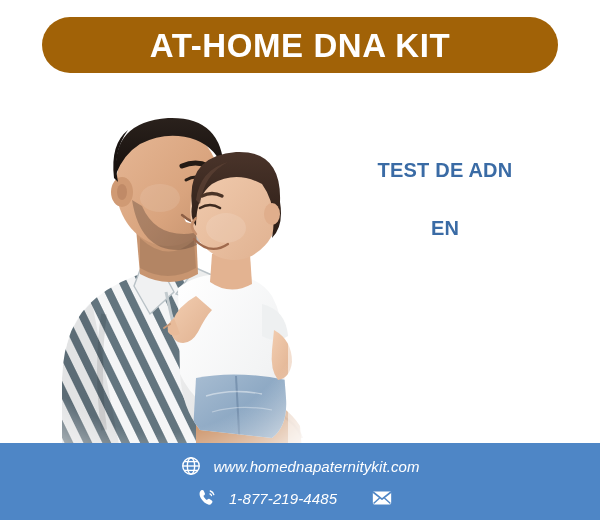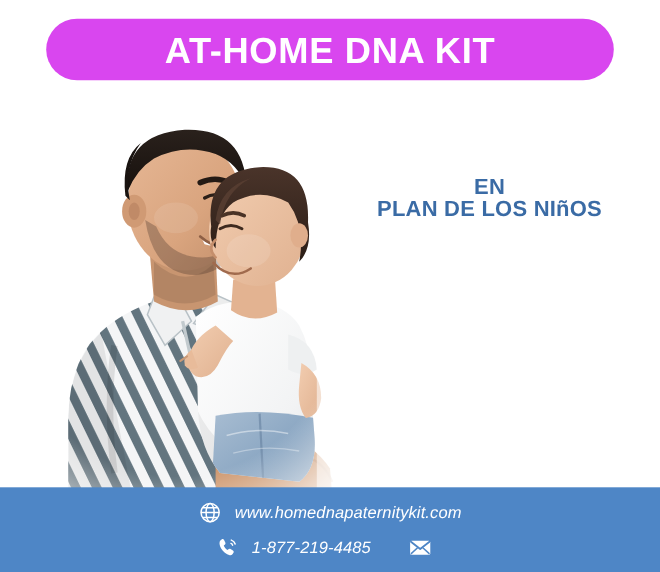--- a/index.html
+++ b/index.html
@@ -18,21 +18,21 @@
     overflow: hidden;
   }
 
   
   .header-pill {
     position: absolute;
     left: 42px;
     top: 17px;
     width: 516px;
     height: 56px;
-    background: #d946ef;
+    background: #a16207;
     border-radius: 28px;
     display: flex;
     align-items: center;
     justify-content: center;
     box-sizing: border-box;
   }
   .header-pill-title {
     color: #ffffff;
     font-size: 33px;
     font-weight: bold;
@@ -287,22 +287,22 @@
         <ellipse cx="226" cy="150" rx="20" ry="15" fill="#ffffff" opacity="0.12"></ellipse>
 
         <rect x="0" y="0" width="320" height="372" fill="url(#vign)"></rect>
         <rect x="0" y="0" width="14" height="372" fill="#ffffff"></rect>
         <rect x="288" y="0" width="32" height="372" fill="#ffffff" opacity="0.55"></rect>
       </svg>
     </div>
   </div>
 
   <div class="headline-block">
+    <div class="headline-line l1">TEST DE ADN</div>
     <div class="headline-line l2">EN</div>
-    <div class="headline-line l3">PLAN DE LOS NIñOS</div>
   </div>
 
   <div class="footer-bar">
 
     <div class="footer-row footer-row-1">
       <div class="contact-item">
         <span class="contact-icon">
           <svg width="22" height="22" viewBox="0 0 24 24" fill="none" stroke="#ffffff" stroke-width="1.5" xmlns="http://www.w3.org/2000/svg">
             <circle cx="12" cy="12" r="9"></circle>
             <ellipse cx="12" cy="12" rx="4" ry="9"></ellipse>

